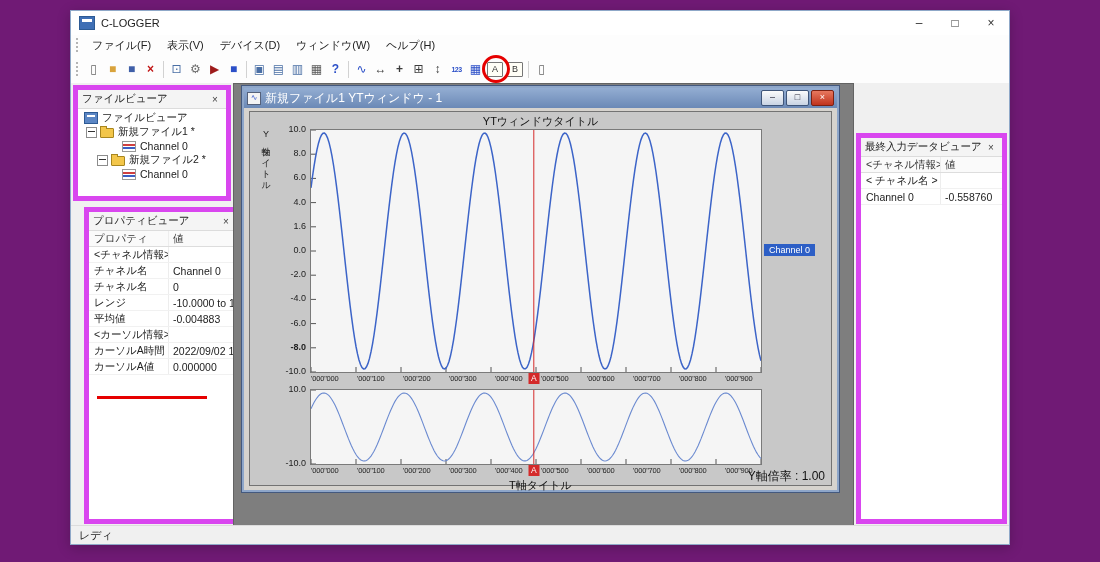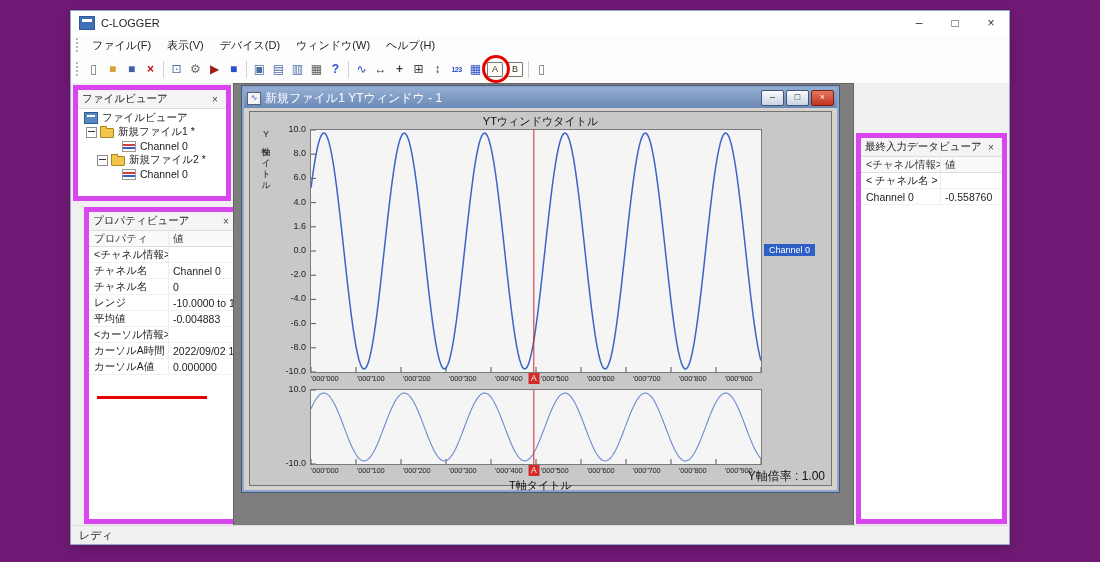--- a/index.html
+++ b/index.html
@@ -253,21 +253,21 @@
             <div class="ylab-col main" id="ylab-main">
                 <span class="ylab" style="top: 0%;">10.0</span>
                 <span class="ylab" style="top: 10%;">8.0</span>
                 <span class="ylab" style="top: 20%;">6.0</span>
                 <span class="ylab" style="top: 30%;">4.0</span>
                 <span class="ylab" style="top: 40%;">1.6</span>
                 <span class="ylab" style="top: 50%;">0.0</span>
                 <span class="ylab" style="top: 60%;">-2.0</span>
                 <span class="ylab" style="top: 70%;">-4.0</span>
                 <span class="ylab" style="top: 80%;">-6.0</span>
-                <span class="ylab" style="top: 90%;">-8.0</span>
+                <span class="ylab" style="top: 90%; font-weight: bold;">-8.0</span>
                 <span class="ylab" style="top: 100%;">-10.0</span>
               </div>
             <div class="plot plot-main">
               <svg id="main-svg" xmlns="http://www.w3.org/2000/svg" viewBox="0 0 450 242" preserveAspectRatio="none">
                   <path d="M0 0.0h5M0 24.2h5M0 48.4h5M0 72.6h5M0 96.8h5M0 121.0h5M0 145.2h5M0 169.4h5M0 193.6h5M0 217.8h5M0 242.0h5M0.0 242v-5M45.0 242v-5M90.0 242v-5M135.0 242v-5M180.0 242v-5M225.0 242v-5M270.0 242v-5M315.0 242v-5M360.0 242v-5M405.0 242v-5M450.0 242v-5" stroke="#555" stroke-width="1" fill="none"></path>
                   <polyline points="0.0,57.8 1.5,46.5 3.0,36.3 4.5,27.3 6.0,19.6 7.5,13.2 9.0,8.3 10.5,5.0 12.0,3.3 13.5,3.1 15.0,4.7 16.5,7.8 18.0,12.4 19.5,18.6 21.0,26.1 22.5,35.0 24.0,45.0 25.5,56.1 27.0,68.1 28.5,80.8 30.0,94.1 31.5,107.7 33.0,121.5 34.5,135.3 36.0,148.9 37.5,162.1 39.0,174.8 40.5,186.7 42.0,197.7 43.5,207.7 45.0,216.5 46.5,223.9 48.0,230.0 49.5,234.5 51.0,237.5 52.5,238.9 54.0,238.7 55.5,236.8 57.0,233.4 58.5,228.4 60.0,221.9 61.5,214.1 63.0,205.0 64.5,194.7 66.0,183.4 67.5,171.2 69.0,158.4 70.5,145.0 72.0,131.4 73.5,117.5 75.0,103.8 76.5,90.2 78.0,77.1 79.5,64.6 81.0,52.8 82.5,42.0 84.0,32.3 85.5,23.8 87.0,16.7 88.5,10.9 90.0,6.7 91.5,4.1 93.0,3.0 94.5,3.6 96.0,5.8 97.5,9.6 99.0,14.9 100.5,21.6 102.0,29.8 103.5,39.1 105.0,49.7 106.5,61.1 108.0,73.5 109.5,86.4 111.0,99.9 112.5,113.6 114.0,127.4 115.5,141.2 117.0,154.6 118.5,167.6 120.0,180.0 121.5,191.6 123.0,202.1 124.5,211.6 126.0,219.8 127.5,226.7 129.0,232.1 130.5,236.0 132.0,238.3 133.5,239.0 135.0,238.1 136.5,235.5 138.0,231.4 139.5,225.8 141.0,218.7 142.5,210.3 144.0,200.7 145.5,190.0 147.0,178.3 148.5,165.8 150.0,152.7 151.5,139.2 153.0,125.4 154.5,111.6 156.0,97.9 157.5,84.5 159.0,71.7 160.5,59.5 162.0,48.1 163.5,37.7 165.0,28.5 166.5,20.6 168.0,14.0 169.5,8.9 171.0,5.4 172.5,3.4 174.0,3.1 175.5,4.3 177.0,7.2 178.5,11.7 180.0,17.6 181.5,25.0 183.0,33.6 184.5,43.5 186.0,54.5 187.5,66.3 189.0,78.9 190.5,92.1 192.0,105.7 193.5,119.5 195.0,133.3 196.5,147.0 198.0,160.3 199.5,173.0 201.0,185.1 202.5,196.2 204.0,206.3 205.5,215.3 207.0,222.9 208.5,229.2 210.0,234.0 211.5,237.2 213.0,238.8 214.5,238.8 216.0,237.2 217.5,234.0 219.0,229.2 220.5,222.9 222.0,215.3 223.5,206.3 225.0,196.2 226.5,185.1 228.0,173.0 229.5,160.3 231.0,147.0 232.5,133.3 234.0,119.5 235.5,105.7 237.0,92.1 238.5,78.9 240.0,66.3 241.5,54.5 243.0,43.5 244.5,33.6 246.0,25.0 247.5,17.6 249.0,11.7 250.5,7.2 252.0,4.3 253.5,3.1 255.0,3.4 256.5,5.4 258.0,8.9 259.5,14.0 261.0,20.6 262.5,28.5 264.0,37.7 265.5,48.1 267.0,59.5 268.5,71.7 270.0,84.5 271.5,97.9 273.0,111.6 274.5,125.4 276.0,139.2 277.5,152.7 279.0,165.8 280.5,178.3 282.0,190.0 283.5,200.7 285.0,210.3 286.5,218.7 288.0,225.8 289.5,231.4 291.0,235.5 292.5,238.1 294.0,239.0 295.5,238.3 297.0,236.0 298.5,232.1 300.0,226.7 301.5,219.8 303.0,211.6 304.5,202.1 306.0,191.6 307.5,180.0 309.0,167.6 310.5,154.6 312.0,141.2 313.5,127.4 315.0,113.6 316.5,99.9 318.0,86.4 319.5,73.5 321.0,61.1 322.5,49.7 324.0,39.1 325.5,29.8 327.0,21.6 328.5,14.9 330.0,9.6 331.5,5.8 333.0,3.6 334.5,3.0 336.0,4.1 337.5,6.7 339.0,10.9 340.5,16.7 342.0,23.8 343.5,32.3 345.0,42.0 346.5,52.8 348.0,64.6 349.5,77.1 351.0,90.2 352.5,103.8 354.0,117.5 355.5,131.4 357.0,145.0 358.5,158.4 360.0,171.2 361.5,183.4 363.0,194.7 364.5,205.0 366.0,214.1 367.5,221.9 369.0,228.4 370.5,233.4 372.0,236.8 373.5,238.7 375.0,238.9 376.5,237.5 378.0,234.5 379.5,230.0 381.0,223.9 382.5,216.5 384.0,207.7 385.5,197.7 387.0,186.7 388.5,174.8 390.0,162.1 391.5,148.9 393.0,135.3 394.5,121.5 396.0,107.7 397.5,94.1 399.0,80.8 400.5,68.1 402.0,56.1 403.5,45.0 405.0,35.0 406.5,26.1 408.0,18.6 409.5,12.4 411.0,7.8 412.5,4.7 414.0,3.1 415.5,3.3 417.0,5.0 418.5,8.3 420.0,13.2 421.5,19.6 423.0,27.3 424.5,36.3 426.0,46.5 427.5,57.8 429.0,69.9 430.5,82.7 432.0,96.0 433.5,109.6 435.0,123.5 436.5,137.3 438.0,150.8 439.5,164.0 441.0,176.5 442.5,188.3 444.0,199.2 445.5,209.0 447.0,217.6 448.5,224.9 450.0,230.7 " fill="none" stroke="#3c64c8" stroke-width="1.5"></polyline>
                   <line x1="222.8" x2="222.8" y1="0" y2="242" stroke="#d42a2a" stroke-width="1"></line>
                 </svg>
               <div class="cursor-a" id="curA-main" style="left: 49.5%;">A</div>
             </div>

